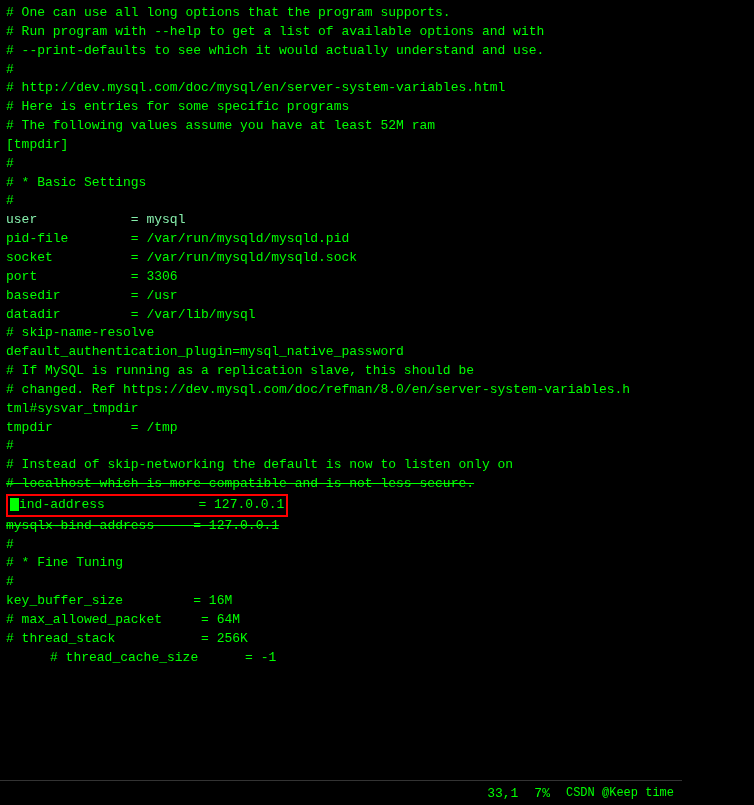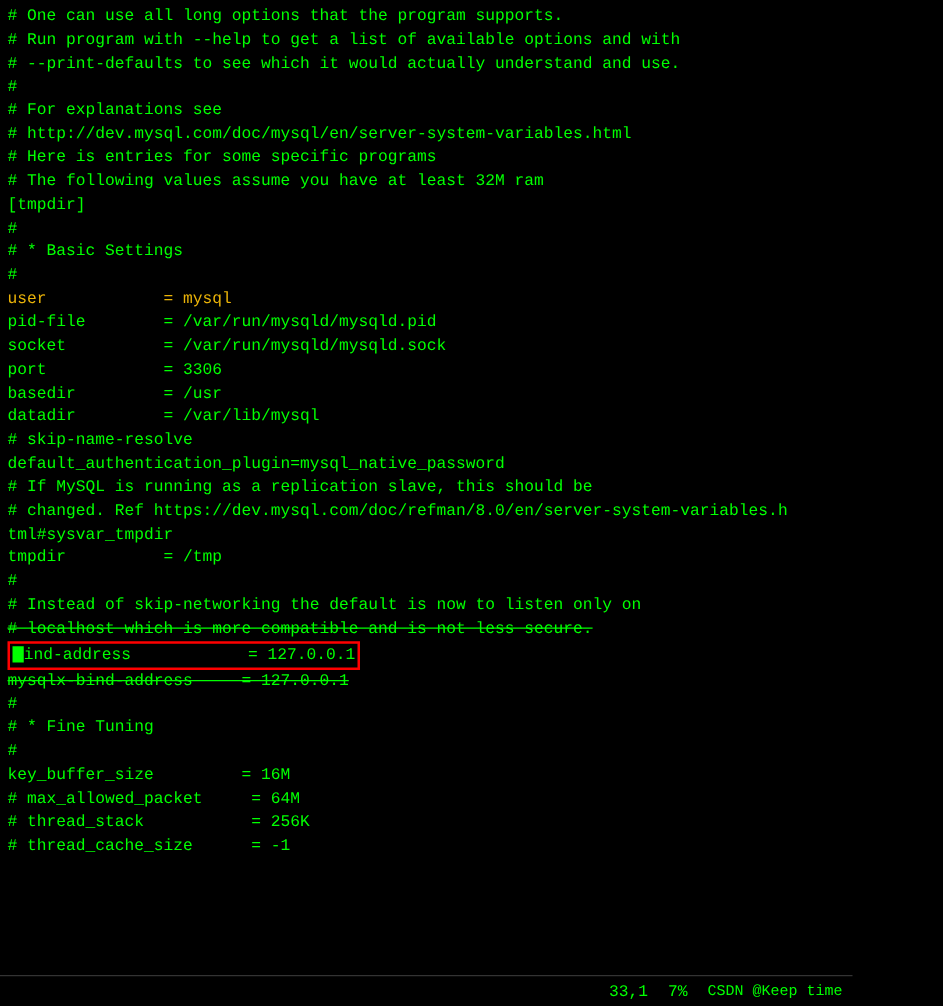--- a/index.html
+++ b/index.html
@@ -62,31 +62,30 @@
     }
   </style>
 </head>
 <body>
 
 <div class="editor-area">
 <div class="line"><span style="color: #00ff00;"># One can use all long options that the program supports.</span></div>
     <div class="line"><span style="color: #00ff00;"># Run program with --help to get a list of available options and with</span></div>
     <div class="line"><span style="color: #00ff00;"># --print-defaults to see which it would actually understand and use.</span></div>
     <div class="line"><span style="color: #00ff00;">#</span></div>
-    <div class="line"><span style="color: #00ff00;"># For explanations see</span></div>
     <div class="line"><span style="color: #00ff00;"># http://dev.mysql.com/doc/mysql/en/server-system-variables.html</span></div>
     <div class="line"><span style="color: #00ff00;"></span></div>
     <div class="line"><span style="color: #00ff00;"># Here is entries for some specific programs</span></div>
-    <div class="line"><span style="color: #00ff00;"># The following values assume you have at least 32M ram</span></div>
+    <div class="line"><span style="color: #00ff00;"># The following values assume you have at least 52M ram</span></div>
     <div class="line"><span style="color: #00ff00;"></span></div>
     <div class="line"><span style="color: #00ff00;">[tmpdir]</span></div>
     <div class="line"><span style="color: #00ff00;">#</span></div>
     <div class="line"><span style="color: #00ff00;"># * Basic Settings</span></div>
     <div class="line"><span style="color: #00ff00;">#</span></div>
-    <div class="line"><span style="color: #eab308;">user            = mysql</span></div>
+    <div class="line"><span style="color: #86efac;">user            = mysql</span></div>
     <div class="line"><span style="color: #00ff00;">pid-file        = /var/run/mysqld/mysqld.pid</span></div>
     <div class="line"><span style="color: #00ff00;">socket          = /var/run/mysqld/mysqld.sock</span></div>
     <div class="line"><span style="color: #00ff00;">port            = 3306</span></div>
     <div class="line"><span style="color: #00ff00;">basedir         = /usr</span></div>
     <div class="line"><span style="color: #00ff00;">datadir         = /var/lib/mysql</span></div>
     <div class="line"><span style="color: #00ff00;"># skip-name-resolve</span></div>
     <div class="line"><span style="color: #00ff00;">default_authentication_plugin=mysql_native_password</span></div>
     <div class="line"><span style="color: #00ff00;"></span></div>
     <div class="line"><span style="color: #00ff00;"># If MySQL is running as a replication slave, this should be</span></div>
     <div class="line"><span style="color: #00ff00;"># changed. Ref https://dev.mysql.com/doc/refman/8.0/en/server-system-variables.h</span></div>
@@ -97,21 +96,21 @@
     <div class="line"><span style="text-decoration: line-through; color: #00ff00;"># localhost which is more compatible and is not less secure.</span></div>
     <div class="line"><span style="border: 2px solid red; display: inline-block; color: #00ff00; padding: 0 2px;"><span style="display:inline-block; background:#00ff00; color:#000; width:9px; height:13px; vertical-align:middle;"> </span>ind-address            = 127.0.0.1</span></div>
     <div class="line"><span style="text-decoration: line-through; color: #00ff00;">mysqlx-bind-address     = 127.0.0.1</span></div>
     <div class="line"><span style="color: #00ff00;">#</span></div>
     <div class="line"><span style="color: #00ff00;"># * Fine Tuning</span></div>
     <div class="line"><span style="color: #00ff00;">#</span></div>
     <div class="line"><span style="color: #00ff00;">key_buffer_size         = 16M</span></div>
     <div class="line"><span style="color: #00ff00;"># max_allowed_packet     = 64M</span></div>
     <div class="line"><span style="color: #00ff00;"># thread_stack           = 256K</span></div>
     <div class="line"><span style="color: #00ff00;"></span></div>
-    <div class="line"><span style="color: #00ff00;"># thread_cache_size      = -1</span></div>
+    <div class="line"><span style="color: #00ff00; margin-left: 44px;"># thread_cache_size      = -1</span></div>
   </div>
 
 <div class="status-bar">
   <span class="status-left"></span>
   <div class="status-right">
     <span class="status-pos">33,1</span>
     <span class="status-pct">7%</span>
     <span class="status-brand">CSDN @Keep time</span>
   </div>
 </div>

